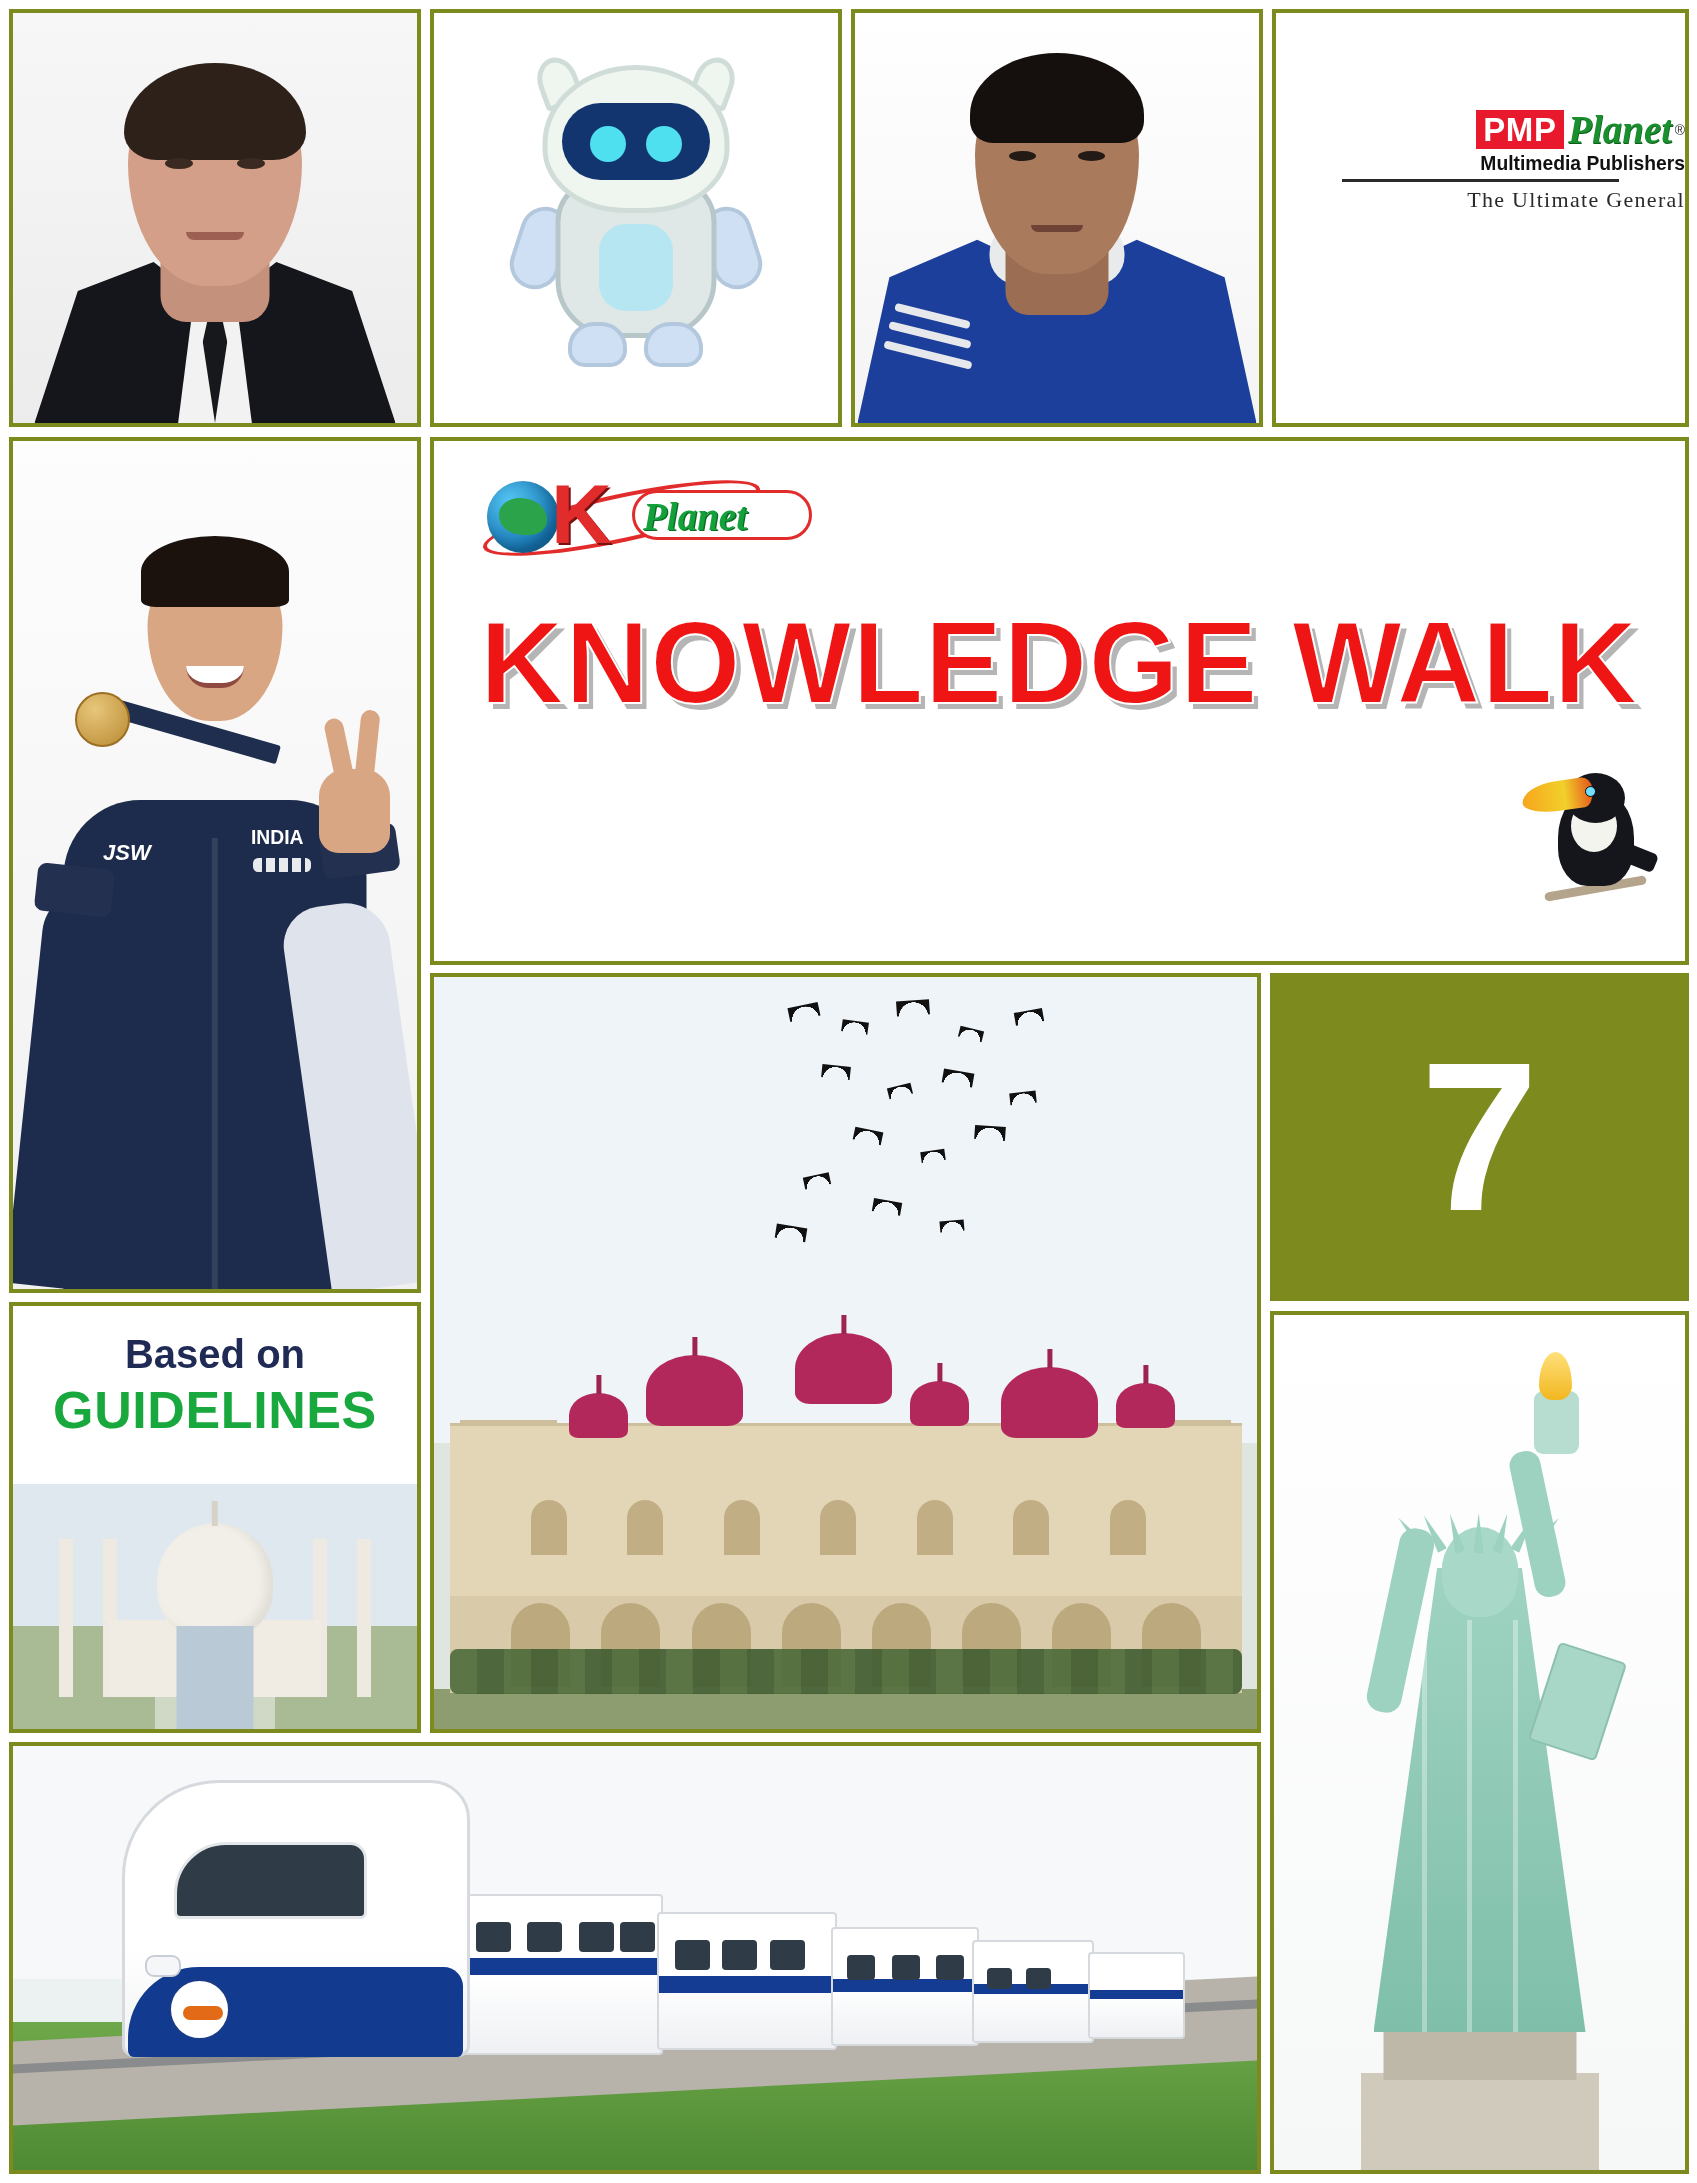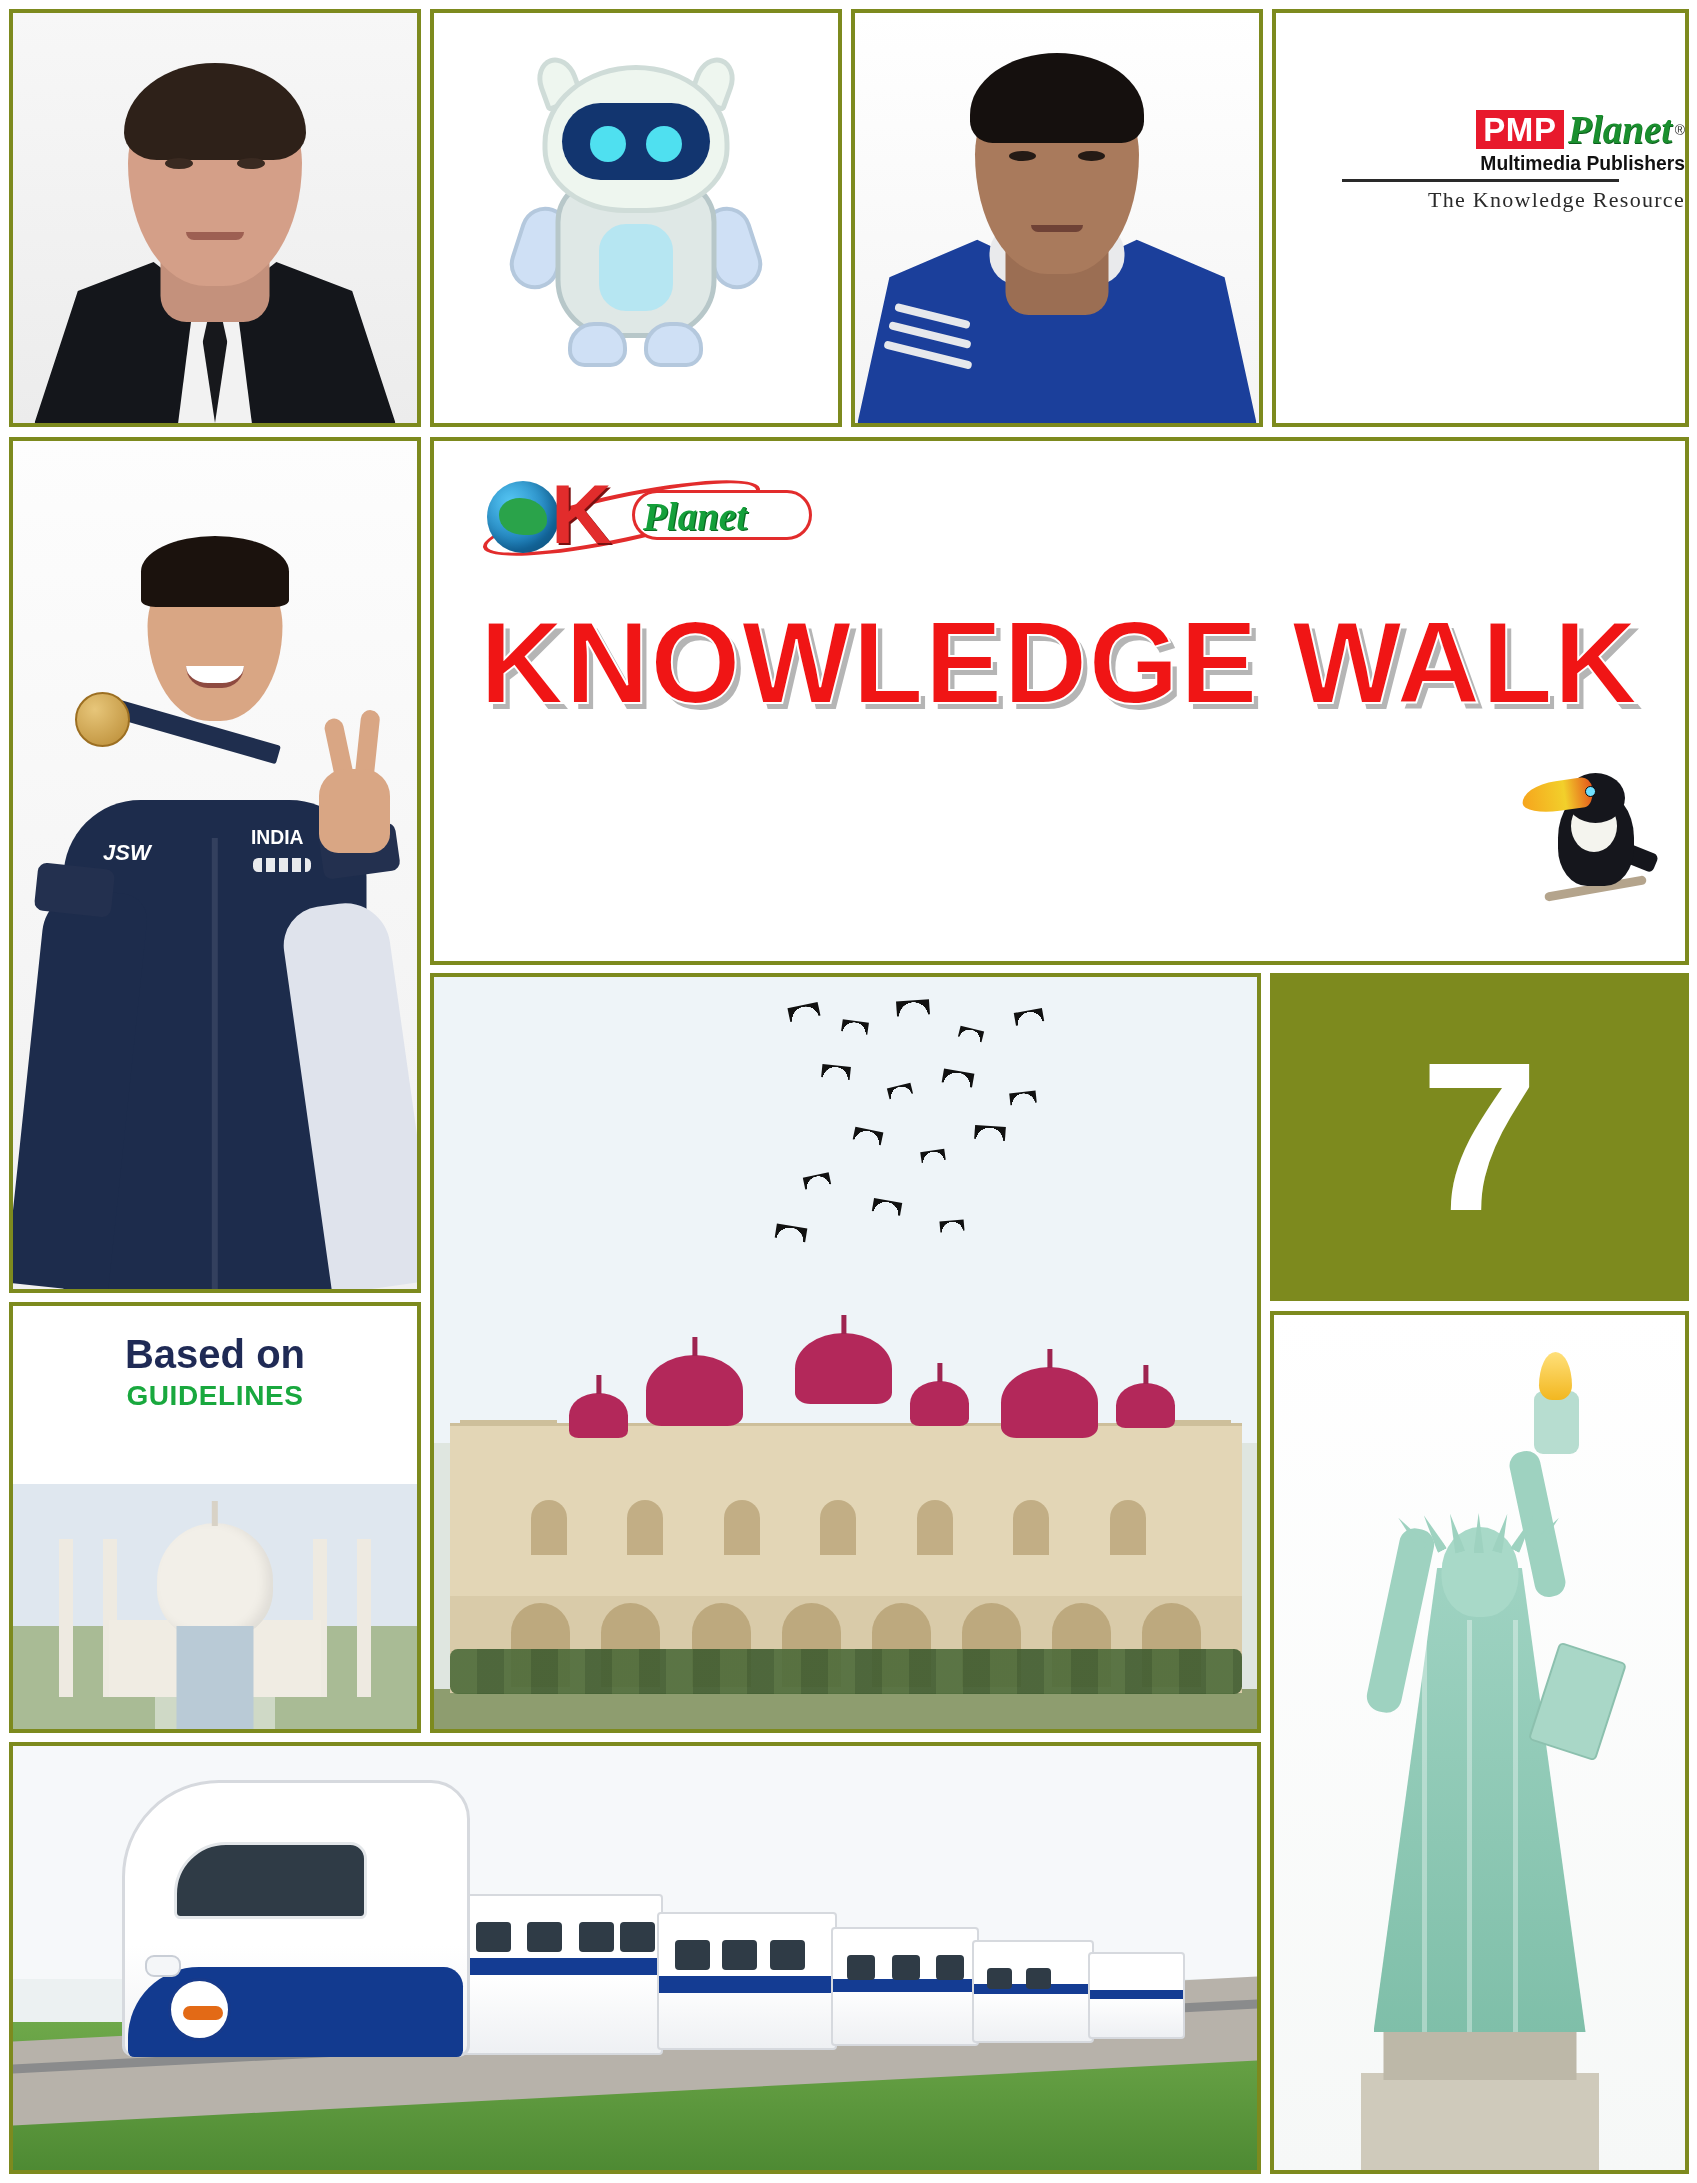--- a/index.html
+++ b/index.html
@@ -312,21 +312,21 @@
     transform: rotate(-8deg);
   }
   .toucan-eye { position:absolute; left:67px; top:36px; width:11px; height:11px; background:#6fe0ff; border-radius:50%; border:1.9px solid #0b0b0b; }
   .toucan-tail { position:absolute; left:97px; top:97px; width:42px; height:19.3px; background:#15161c; border-radius:5.2px; transform:rotate(22deg); }
   .toucan-branch { position:absolute; left:26px; top:134px; width:103px; height:9px; background:#b4a48c; border-radius:5.2px; transform:rotate(-10deg); }
 
   
   .ncf-text { position:absolute; left:0; right:0; top:26px; text-align:center; }
   .ncf-l1 { font-size:40px; font-weight:bold; color:#1f2a55; }
   .ncf-l2 { font-size:44px; font-weight:bold; color:#19a83e; margin-top:3.9px; letter-spacing:1.3px; }
-  .ncf-l3 { font-size:28px; font-weight:bold; color:#19a83e; margin-top:2.6px; letter-spacing:0.6px; }
+  .ncf-l3 { font-size:52px; font-weight:bold; color:#19a83e; margin-top:2.6px; letter-spacing:0.6px; }
   .taj-scene { position:absolute; left:0; right:0; bottom:0; height:245px; background:linear-gradient(#dfe7ef 0 58%, #cfd9c6 58% 100%); }
   .taj-dome {
     position:absolute; left:50%; top:39px; transform:translateX(-50%);
     width:116px; height:116px; background:#f2efe8; border-radius:50% 50% 42% 42%;
     box-shadow: inset -6.4px -3.9px 11.6px rgba(0,0,0,.08);
   }
   .taj-dome::after{ content:""; position:absolute; left:50%; top:-22px; transform:translateX(-50%); width:6.4px; height:24.5px; background:#d8d2c6; }
   .taj-base {
     position:absolute; left:50%; top:136px; transform:translateX(-50%);
     width:212px; height:77px; background:#f0ece3;
@@ -525,21 +525,21 @@
 
   <div class="panel" id="panel-publisher">
     <div class="pub-inner">
       <div class="pmp-row">
         <span class="pmp-mark">PMP</span>
         <span class="pmp-planet">Planet</span>
         <span class="pmp-reg">®</span>
       </div>
       <div class="pmp-sub">Multimedia Publishers</div>
       <div class="pmp-underline"></div>
-      <div class="pmp-tag">The Knowledge Resource</div>
+      <div class="pmp-tag">The Ultimate General</div>
     </div>
   </div>
 
   <div class="panel" id="panel-athlete">
     <div class="ath-bg"></div>
     <div class="ath-hair"></div>
     <div class="ath-jacket"></div>
     <div class="ath-zip"></div>
     <div class="ath-sleeve-l"></div>
     <div class="ath-sleeve-r"></div>

